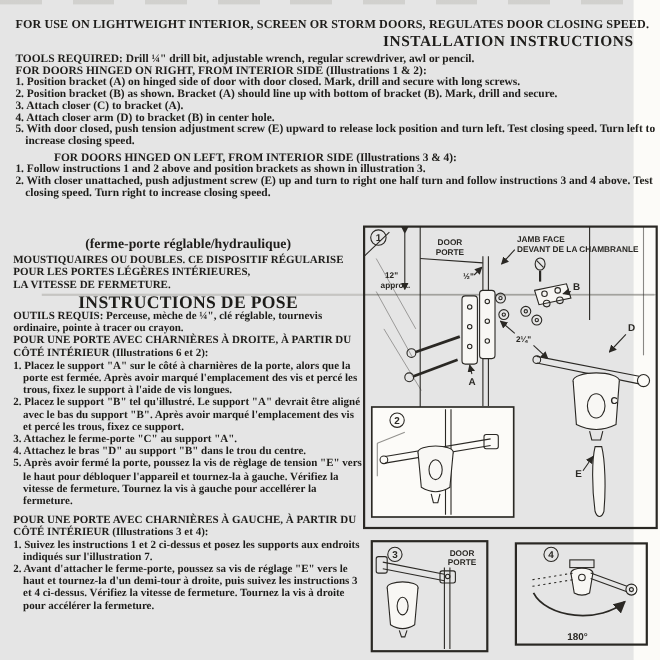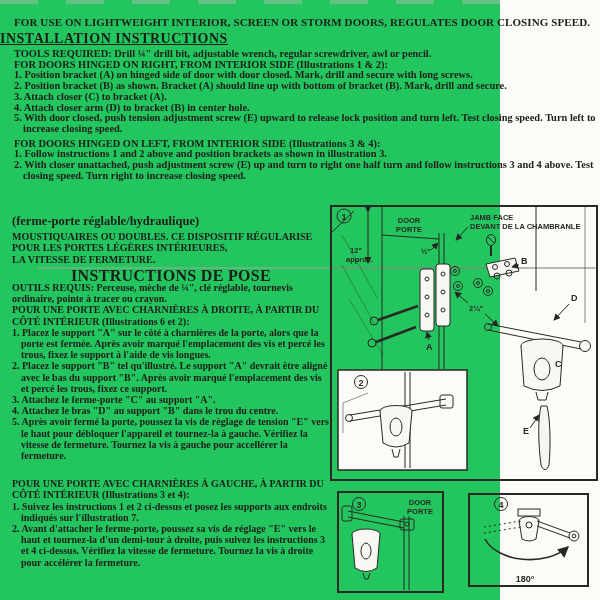--- a/index.html
+++ b/index.html
@@ -1,46 +1,46 @@
 <!DOCTYPE html>
 <html><head>
 <meta charset="utf-8">
 <style>
   html,body { margin:0; padding:0; }
   body {
     width:600px; height:600px; overflow:hidden;
     background:#fcfbf8; color:#1e1d1a;
     font-family:"Liberation Serif", serif;
   }
-  .page { position:relative; width:500px; height:600px; background:#22c55e; }
+  .page { position:relative; width:576px; height:600px; background:#e5e5e5; }
   .top-artifact {
     position:absolute; top:0; left:0; width:100%; height:4px; opacity:.45;
     background:repeating-linear-gradient(90deg,#b9b8b2 0 38px, transparent 38px 66px);
   }
   .headline {
     position:absolute; left:14px; top:16px; width:580px;
     font-weight:bold; font-size:11px; letter-spacing:.1px; white-space:nowrap;
   }
   .eng-title {
     position:absolute; left:0; top:31px; width:100%;
-    text-align:left; font-weight:bold; font-size:14px; letter-spacing:.5px;text-decoration:underline;
+    text-align:right; font-weight:bold; font-size:14px; letter-spacing:.5px;
   }
   .eng-block {
     position:absolute; left:14px; top:49px; width:582px;
     font-weight:bold; font-size:10.4px; line-height:10.7px;
   }
-  .eng-block .gap { margin-top:4px; }
+  .eng-block .gap { margin-top:4px;margin-left:35px; }
   .step { padding-left:9px; text-indent:-9px; }
   .fr-col {
     position:absolute; left:12px; top:204px; width:318px;
     font-weight:bold; font-size:10px; line-height:11.2px;
   }
-  .fr-subtitle { text-align:left; font-size:12.5px; margin-top:12px; margin-bottom:4px; }
+  .fr-subtitle { text-align:center; font-size:12.5px; margin-top:12px; margin-bottom:4px; }
   .fr-title   { text-align:center; font-size:16px; margin-top:5px; margin-bottom:1px; letter-spacing:.3px; }
-  .fr-col .gap { margin-top:17px; }
+  .fr-col .gap { margin-top:6px; }
   .artifact-line {
     position:absolute; left:38px; top:267px; width:557px; height:2px;
     background:#a8a6a0; opacity:.5;
   }
   .diagrams { position:absolute; left:328px; top:203px; }
   .diagrams text { font-family:"Liberation Sans", sans-serif; font-weight:bold; fill:#2a2824; }
   .dlabel { font-size:9px; }
   .dsmall { font-size:7.5px; }
   .dnum   { font-size:9px; }
 </style>

